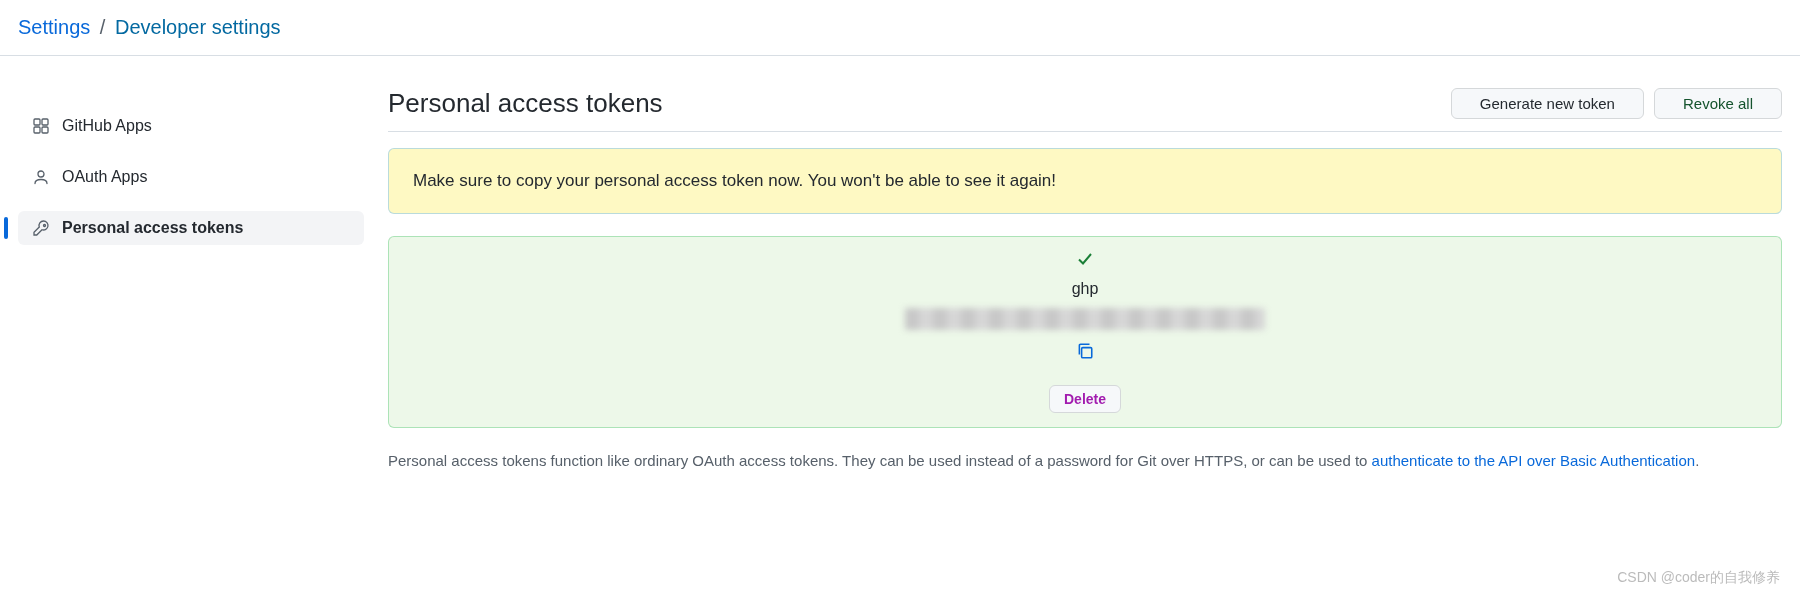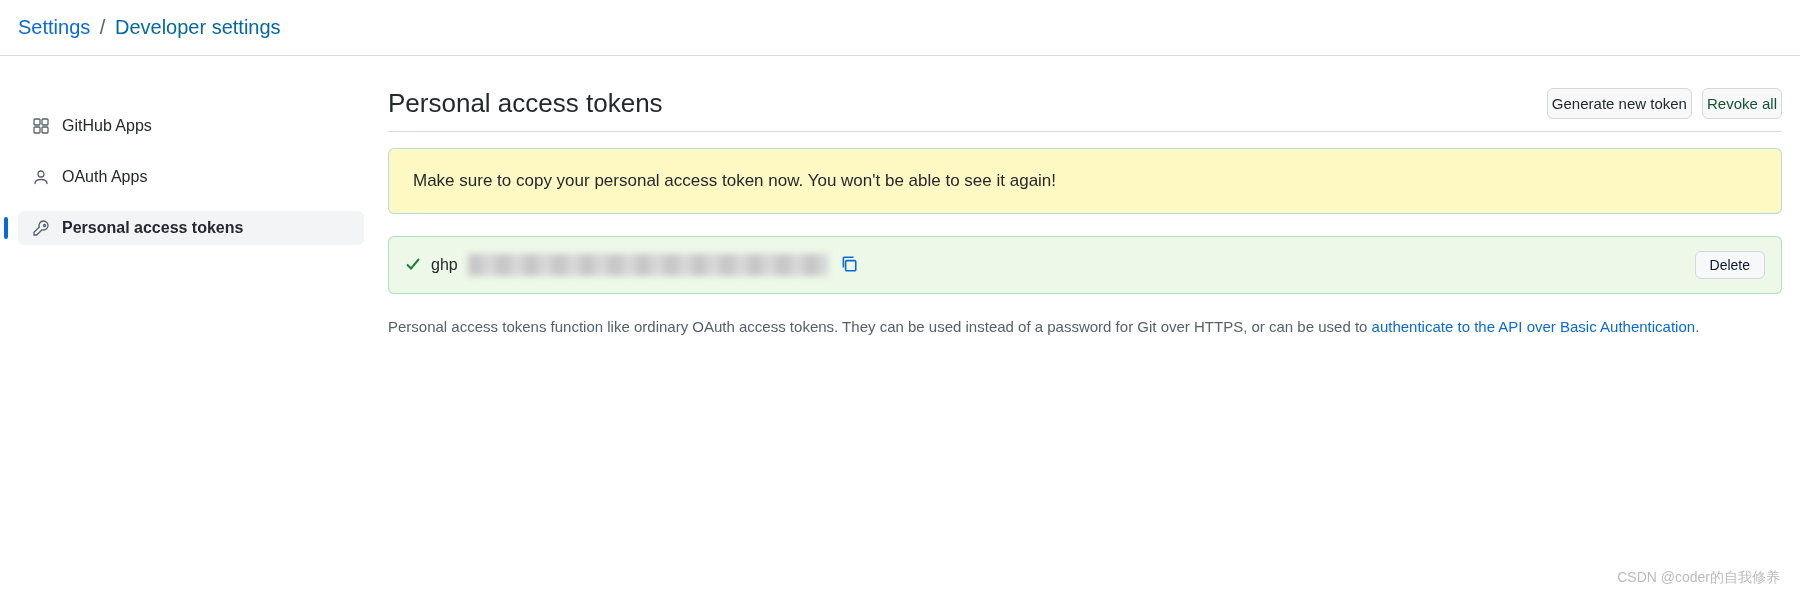--- a/index.html
+++ b/index.html
@@ -89,21 +89,21 @@
     .page-title {
       font-size: 26px;
       font-weight: 400;
       color: #24292f;
     }
     .header-actions {
       display: flex;
       gap: 10px;
     }
     .btn {
-      padding: 6px 4px;
+      padding: 6px 28px;
       font-size: 15px;
       border: 1px solid #d5d8da;
       border-radius: 6px;
       background: #f6f8fa;
       cursor: pointer;
       color: #24292f;
       font-weight: 500;
     }
     .btn-danger {
       color: #14532d;
@@ -129,20 +129,21 @@
     }
     .token-row {
       background: #edf8e9;
       border: 1px solid rgba(74, 194, 107, 0.4);
       border-radius: 6px;
       padding: 14px 16px;
       display: flex;
       align-items: center;
       gap: 10px;
       margin-bottom: 22px;
+      flex-direction: column;
     }
     .check-icon {
       color: #1a7f37;
       flex-shrink: 0;
     }
     .token-prefix {
       font-size: 16px;
       color: #24292f;
     }
     .token-blur {
@@ -162,23 +163,23 @@
     }
     .spacer {
       flex: 1;
     }
     .btn-delete {
       padding: 5px 14px;
       font-size: 14px;
       border: 1px solid #d5d8da;
       border-radius: 6px;
       background: #f6f8fa;
-      color: #0f172a;
-      cursor: pointer;
-      font-weight: 400;
+      color: #a21caf;
+      cursor: pointer;
+      font-weight: 700;
     }
     .footer-text {
       font-size: 15px;
       color: #57606a;
       line-height: 1.5;
     }
     .watermark {
       position: fixed;
       bottom: 16px;
       right: 20px;

